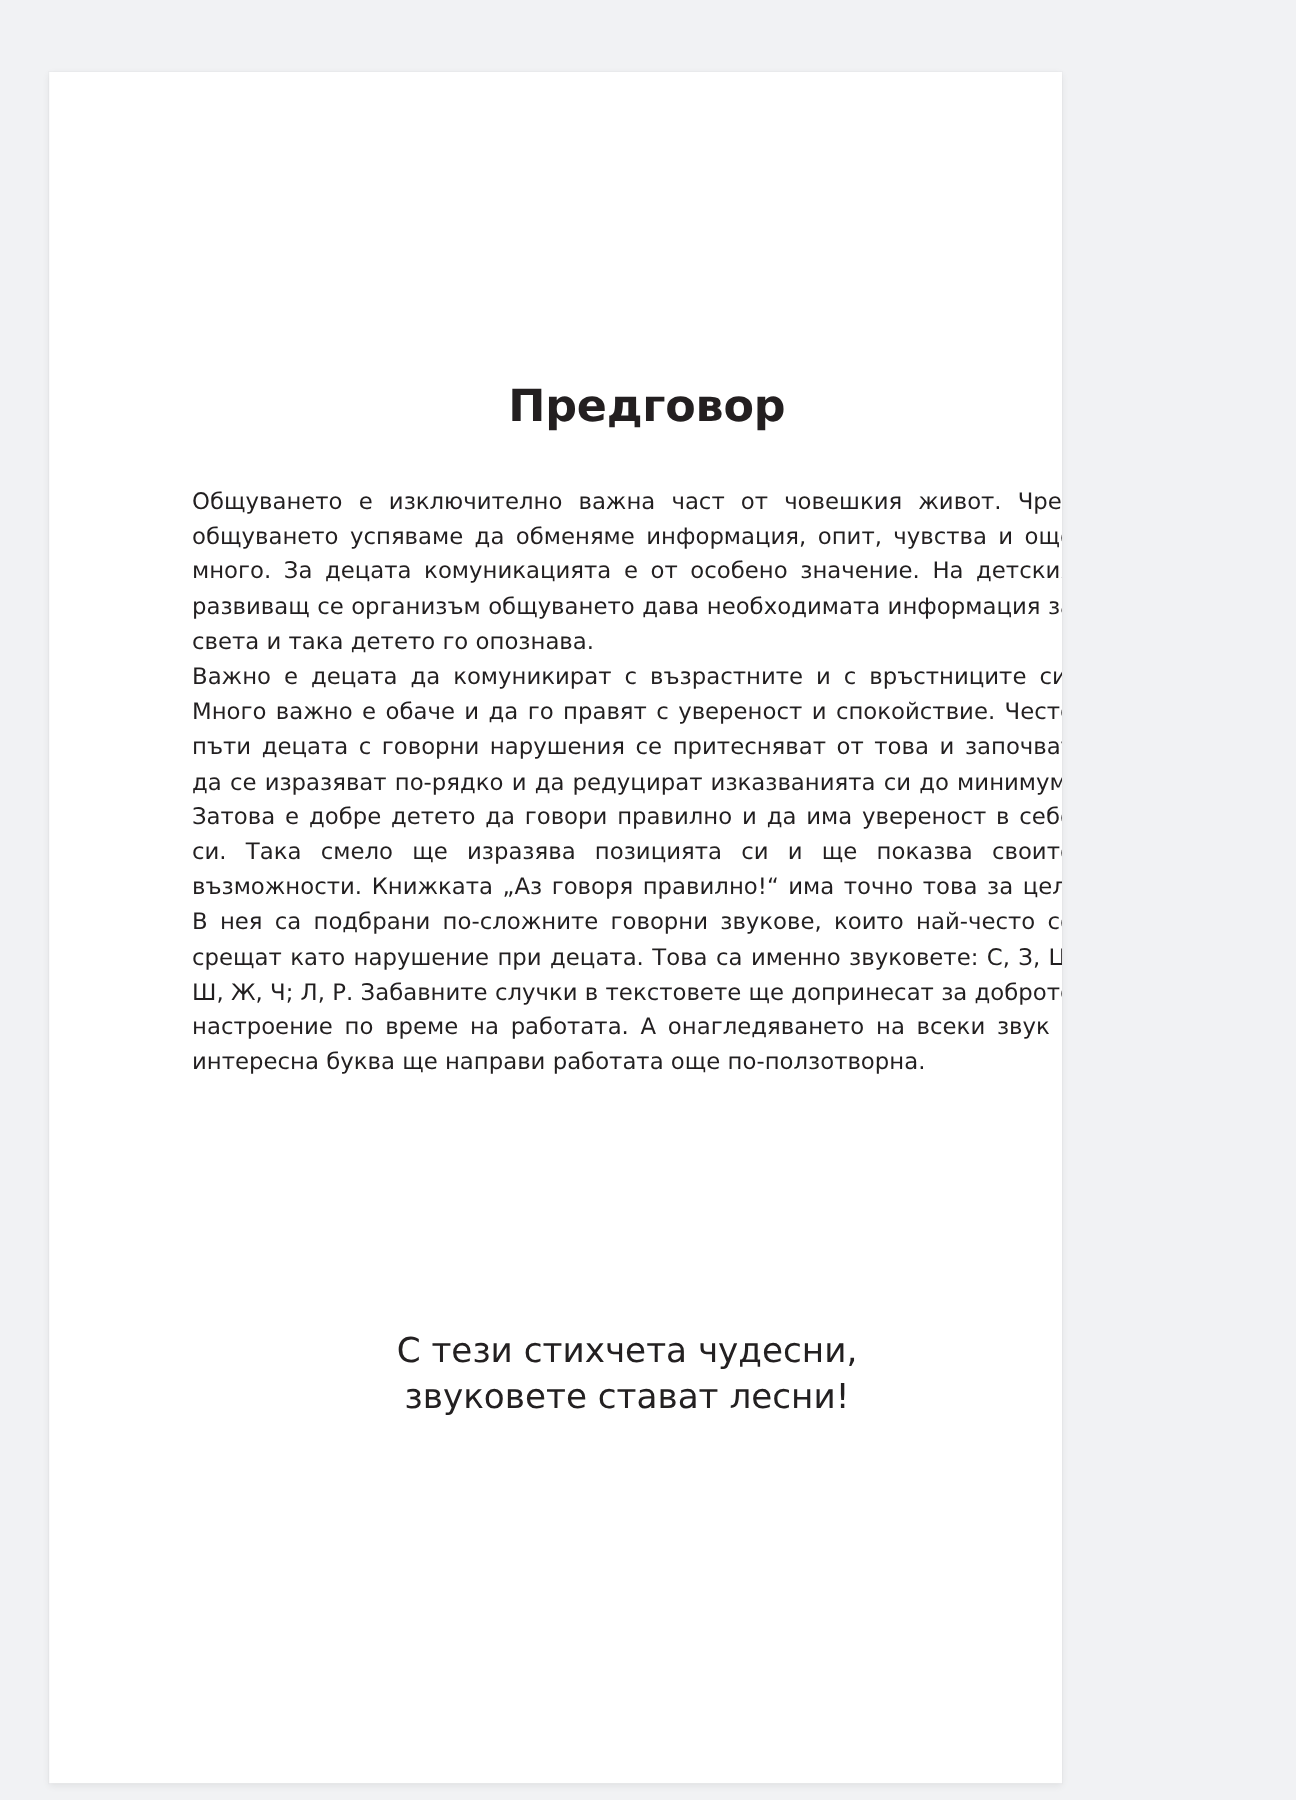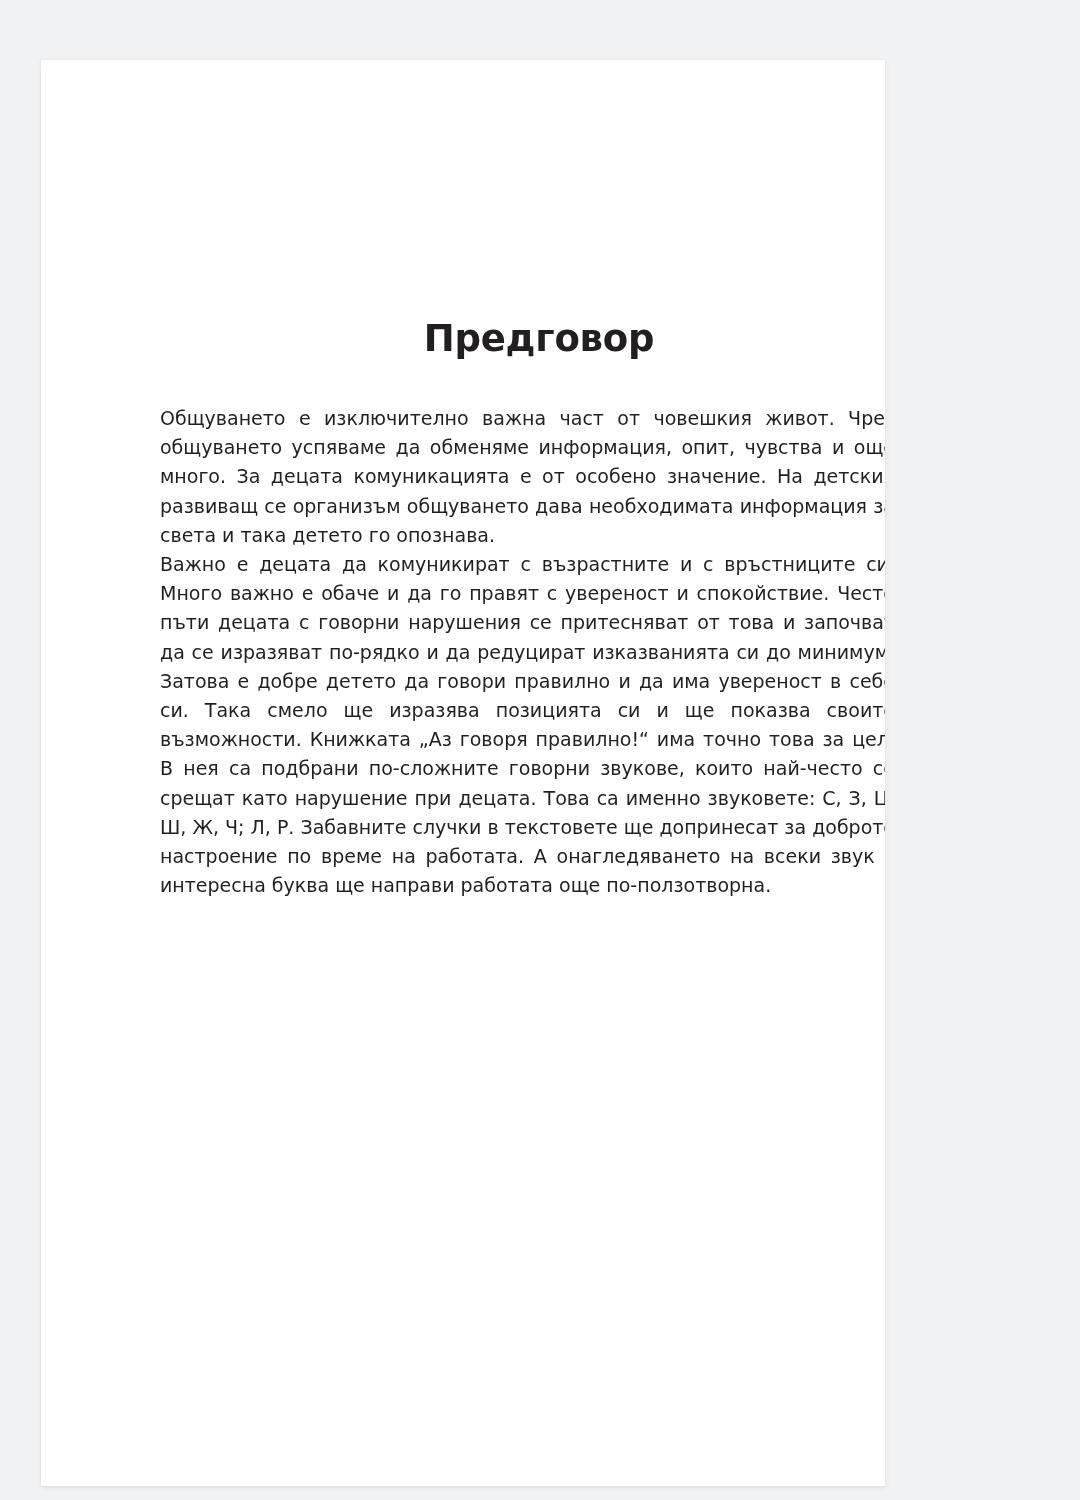--- a/index.html
+++ b/index.html
@@ -102,17 +102,19 @@
 
     <div class="body-column">
 
       <p class="body-paragraph">Общуването е изключително важна част от човешкия живот. Чрез общуването успяваме да обменяме информация, опит, чувства и още много. За децата комуникацията е от особено значение. На детския развиващ се организъм общуването дава необходимата информация за света и така детето го опознава.</p>
 
       <p class="body-paragraph last-line-natural">Важно е децата да комуникират с възрастните и с връстниците си. Много важно е обаче и да го правят с увереност и спокойствие. Често пъти децата с говорни нарушения се притесняват от това и започват да се изразяват по-рядко и да редуцират изказванията си до минимум. Затова е добре детето да говори правилно и да има увереност в себе си. Така смело ще изразява позицията си и ще показва своите възможности. Книжката „Аз говоря правилно!“ има точно това за цел. В нея са подбрани по-сложните говорни звукове, които най-често се срещат като нарушение при децата. Това са именно звуковете: С, З, Ц; Ш, Ж, Ч; Л, Р. Забавните случки в текстовете ще допринесат за доброто настроение по време на работата. А онагледяването на всеки звук с интересна буква ще направи работата още по-ползотворна.</p>
 
     </div>
 
     <div class="couplet">
+      <div class="couplet-line">С тези стихчета чудесни,</div>
+      <div class="couplet-line">звуковете стават лесни!</div>
     </div>
 
   </div>
 
 </div>
 
 </body></html>

